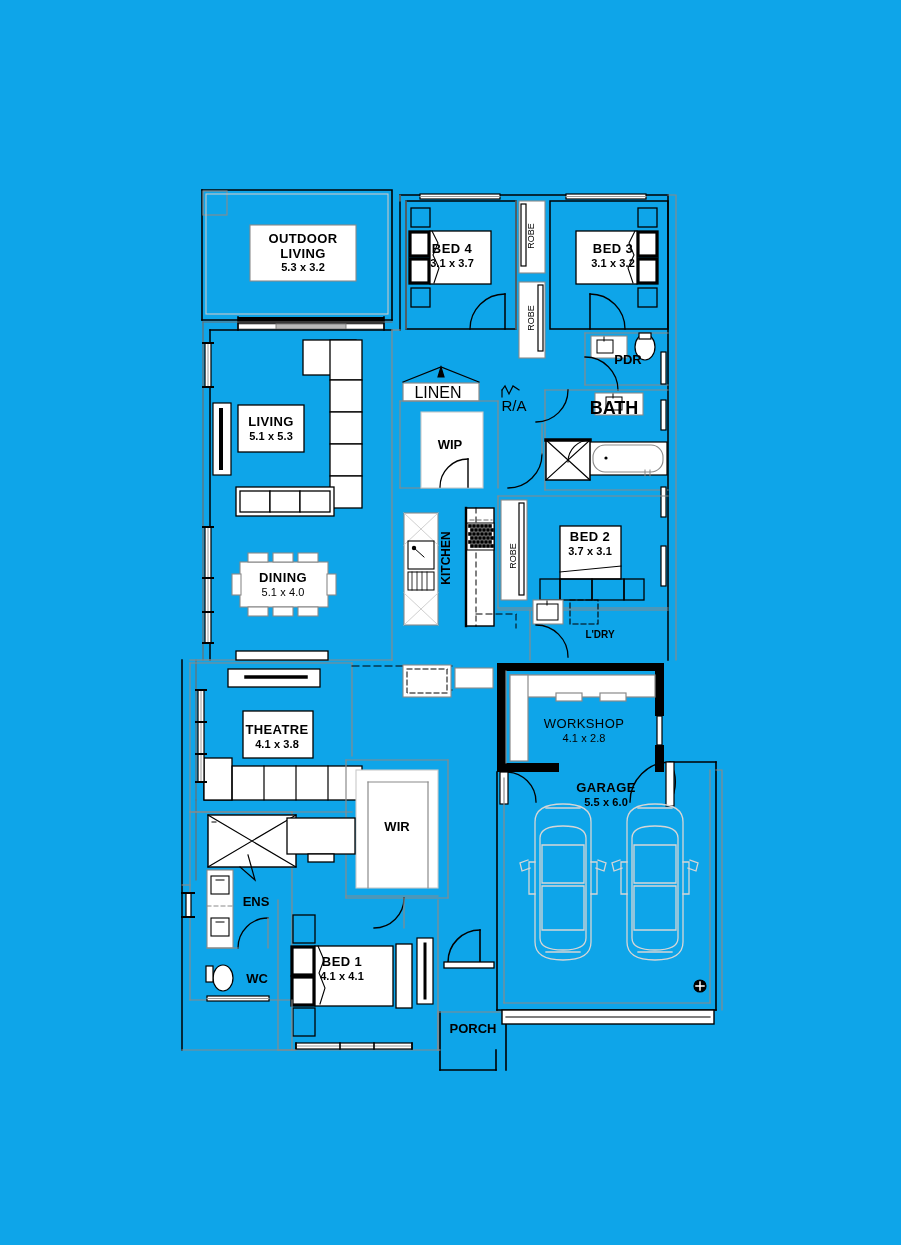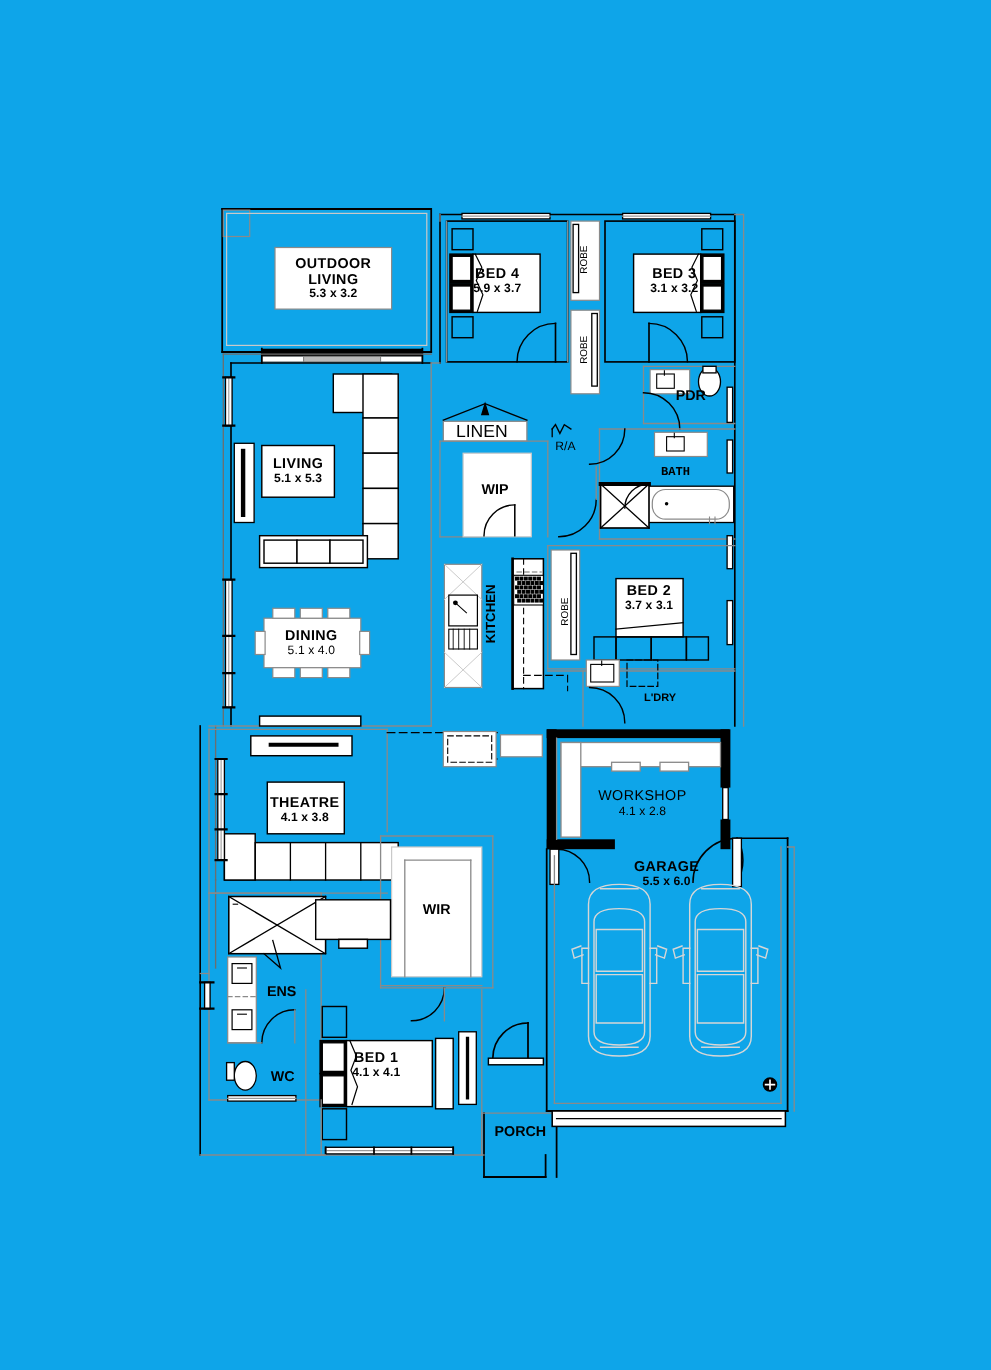--- a/index.html
+++ b/index.html
@@ -583,21 +583,21 @@
   </svg>
 
   <div class="rlabel" style="left:303px;top:253px;font-size:13px;">
     <span class="nm">OUTDOOR</span>
     <span class="nm">LIVING</span>
     <span class="dm" style="font-size:11px;">5.3 x 3.2</span>
   </div>
 
   <div class="rlabel" style="left:452px;top:255px;font-size:13px;text-align:center;">
     <span class="nm">BED 4</span>
-    <span class="dm" style="font-size:11px;">5.9 x 3.7</span>
+    <span class="dm" style="font-size:11px;">3.1 x 3.7</span>
   </div>
 
   <div class="rlabel" style="left:613px;top:255px;font-size:13px;">
     <span class="nm">BED 3</span>
     <span class="dm" style="font-size:11px;">3.1 x 3.2</span>
   </div>
 
   <div class="rlabel" style="left:271px;top:428px;font-size:13px;">
     <span class="nm">LIVING</span>
     <span class="dm" style="font-size:11px;">5.1 x 5.3</span>
@@ -627,23 +627,23 @@
     <span class="nm">GARAGE</span>
     <span class="dm" style="font-size:11px;">5.5 x 6.0</span>
   </div>
 
   <div class="rlabel" style="left:342px;top:968px;font-size:13px;">
     <span class="nm">BED 1</span>
     <span class="dm" style="font-size:11px;">4.1 x 4.1</span>
   </div>
 
   <div class="rlabel" style="left:628px;top:360px;font-size:13px;">PDR</div>
-  <div class="rlabel" style="left:614px;top:430px;font-size:11px;font-family:Liberation Mono, monospace;">BATH</div>
+  <div class="rlabel" style="left:614px;top:408px;font-size:18px;">BATH</div>
   <div class="rlabel" style="left:438px;top:393px;font-size:16px;font-weight:normal;">LINEN</div>
-  <div class="rlabel" style="left:514px;top:406px;font-size:11px;font-weight:normal;text-align:center;">R/A</div>
+  <div class="rlabel" style="left:514px;top:406px;font-size:15px;font-weight:normal;text-align:center;">R/A</div>
   <div class="rlabel" style="left:450px;top:445px;font-size:13px;">WIP</div>
   <div class="rlabel vert" style="left:447px;top:558px;font-size:12px;">KITCHEN</div>
   <div class="rlabel vert" style="left:531px;top:236px;font-size:9px;font-weight:normal;">ROBE</div>
   <div class="rlabel vert" style="left:531px;top:318px;font-size:9px;font-weight:normal;">ROBE</div>
   <div class="rlabel vert" style="left:513px;top:556px;font-size:9px;font-weight:normal;">ROBE</div>
   <div class="rlabel" style="left:600px;top:635px;font-size:10px;">L'DRY</div>
   <div class="rlabel" style="left:397px;top:827px;font-size:13px;">WIR</div>
   <div class="rlabel" style="left:256px;top:902px;font-size:13px;">ENS</div>
   <div class="rlabel" style="left:257px;top:979px;font-size:13px;">WC</div>
   <div class="rlabel" style="left:473px;top:1029px;font-size:13px;">PORCH</div>

